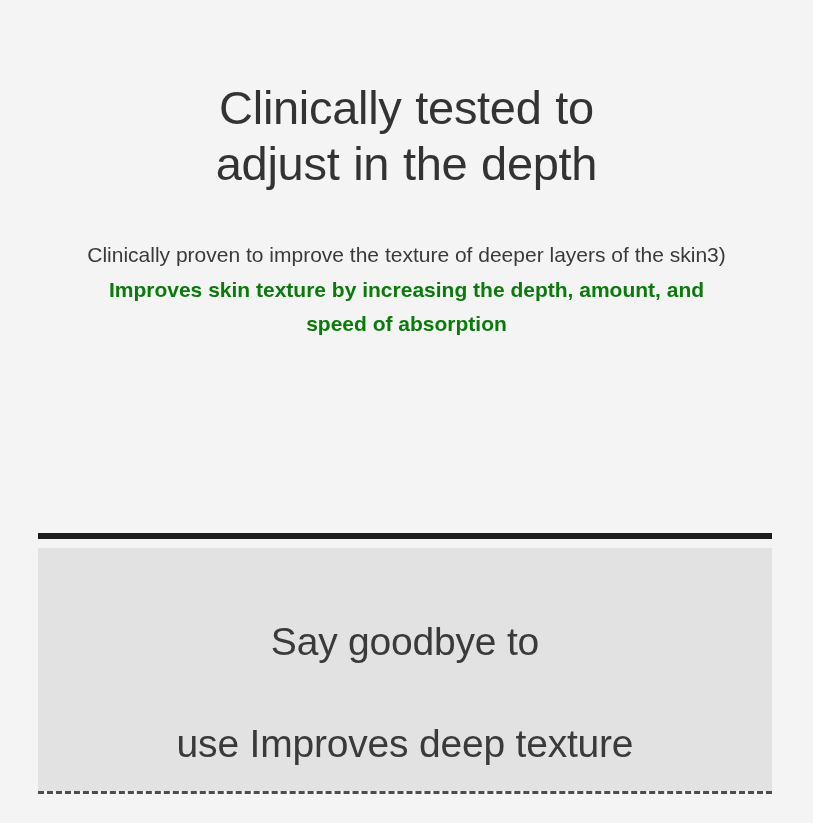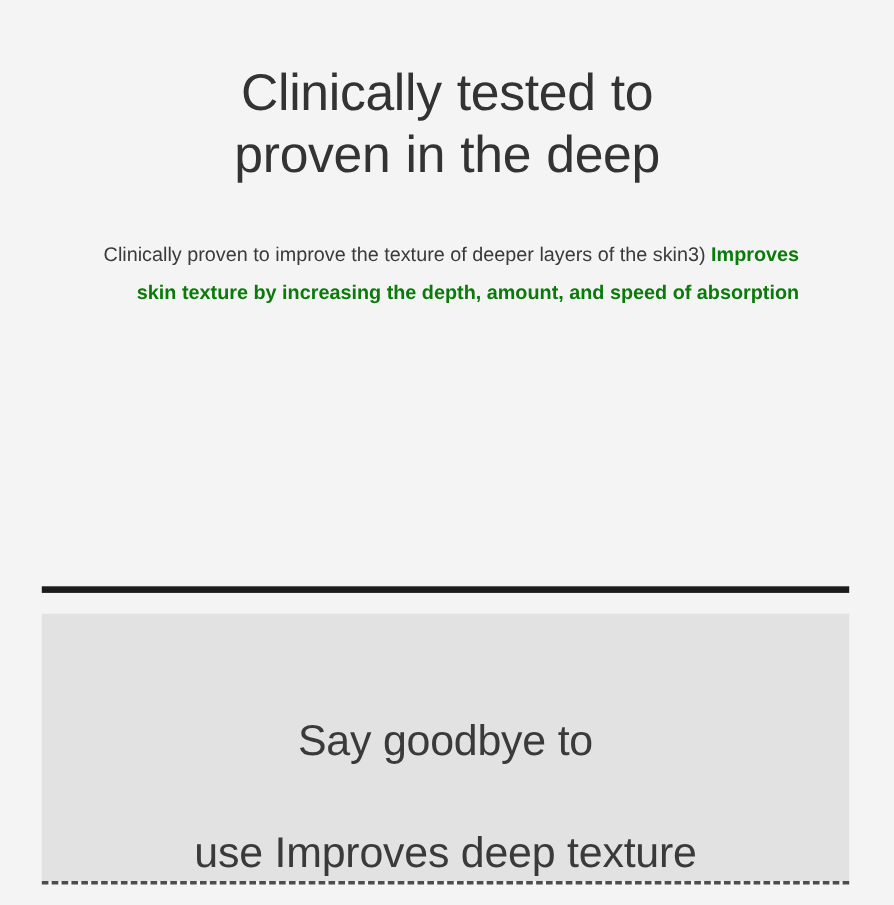--- a/index.html
+++ b/index.html
@@ -17,43 +17,43 @@
 
   .page {
     width: 813px;
     height: 823px;
     position: relative;
     box-sizing: border-box;
   }
 
   
   .hero {
-    padding-top: 56px;
+    padding-top: 80px;
     text-align: center;
   }
 
   .hero-title {
     color: #333333;
     font-size: 47px;
     line-height: 56px;
     font-weight: 400;
     letter-spacing: -0.3px;
     margin: 0 auto;
     width: 520px;
     word-spacing: 1px;
   }
 
   .hero-subtitle {
     margin: 0 auto;
     padding-top: 46px;
     width: 640px;
-    font-size: 18px;
+    font-size: 21px;
     line-height: 34.5px;
     color: #3a3a3a;
-    text-align: right;
+    text-align: center;
     font-weight: 400;
   }
 
   .hero-subtitle .highlight {
     color: #0a7a0a;
     font-weight: 700;
   }
 
   
   .panel-wrap {
@@ -66,24 +66,24 @@
   .panel-topbar {
     width: 100%;
     height: 6px;
     background: #1c1c1c;
   }
 
   .panel {
     width: 100%;
     height: 243px;
     background: #e2e2e2;
-    margin-top: 19px;
+    margin-top: 9px;
     box-sizing: border-box;
     display: flex;
-    align-items: flex-end;
+    align-items: center;
     justify-content: center;
   }
 
   .panel-text {
     padding-top: 45px;
     text-align: center;
     color: #3a3a3a;
     font-size: 39px;
     line-height: 51px;
     font-weight: 400;
@@ -98,21 +98,21 @@
 </style>
 </head>
 <body>
 
 <div class="page">
 
   <section class="hero">
 
     <h1 class="hero-title">
       <span>Clinically tested to</span><br>
-      <span>proven in the deep</span><br>
+      <span>adjust in the depth</span><br>
     </h1>
 
     <p class="hero-subtitle"><span>Clinically proven to improve the texture of deeper layers of the skin3) </span><span class="highlight">Improves skin texture by increasing the depth, amount, and speed of absorption</span></p>
 
   </section>
 
   <section class="panel-wrap">
 
     <div class="panel-topbar"></div>
 

